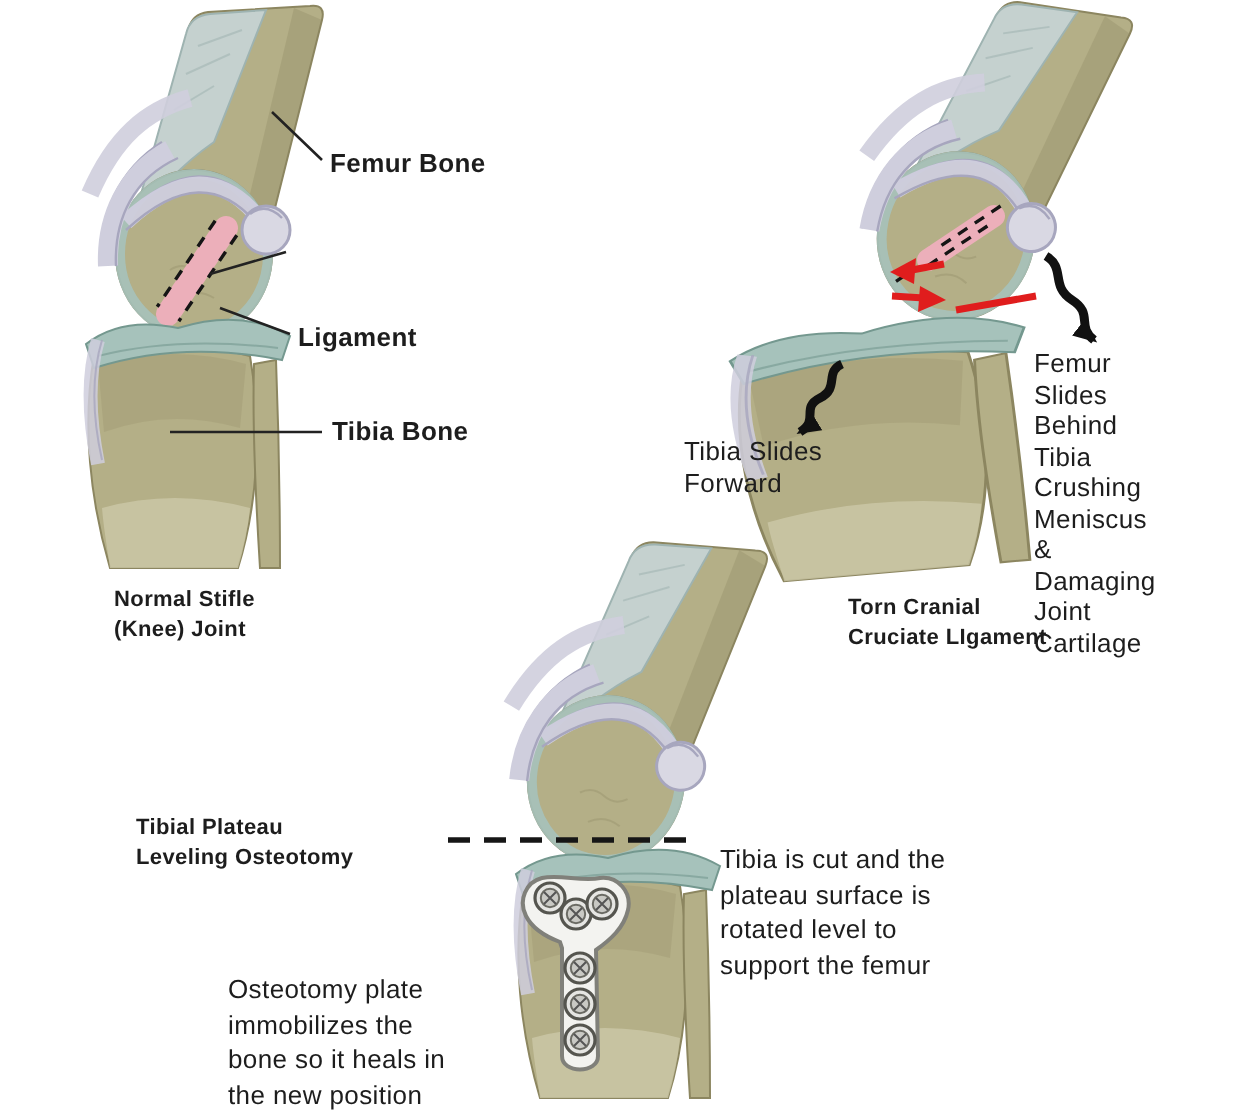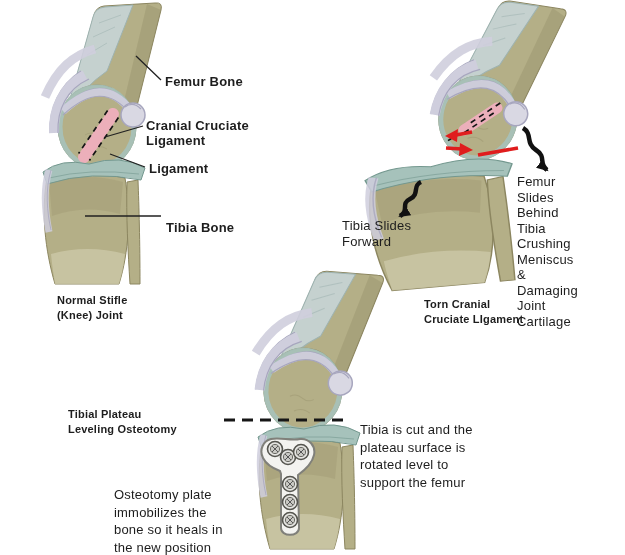--- a/index.html
+++ b/index.html
@@ -110,24 +110,22 @@
       <use href="#screw" transform="translate(301,452)"></use>
       <use href="#screw" transform="translate(290,484)"></use>
       <use href="#screw" transform="translate(290,502)"></use>
       <use href="#screw" transform="translate(290,520)"></use>
     </g>
     <line x1="224" y1="420" x2="350" y2="420" stroke="#161616" stroke-width="2.8" stroke-dasharray="11 7"></line>
   </g>
 </svg>
 
 <div class="txt lbl" style="left:165px;top:74px">Femur Bone</div>
-<div class="txt lbl" style="left:146px;top:118px">Cranial Cruciate
-Ligament</div>
 <div class="txt lbl" style="left:149px;top:161px">Ligament</div>
-<div class="txt lbl" style="left:166px;top:220px">Tibia Bone</div>
+<div class="txt lbl" style="left:166px;top:208px">Tibia Bone</div>
 <div class="txt cap" style="left:57px;top:293px">Normal Stifle
 (Knee) Joint</div>
 
 <div class="txt ann" style="left:342px;top:218px">Tibia Slides
 Forward</div>
 <div class="txt cap" style="left:424px;top:297px">Torn Cranial
 Cruciate LIgament</div>
 <div class="txt ann" style="left:517px;top:174px">Femur Slides
 Behind Tibia
 Crushing

